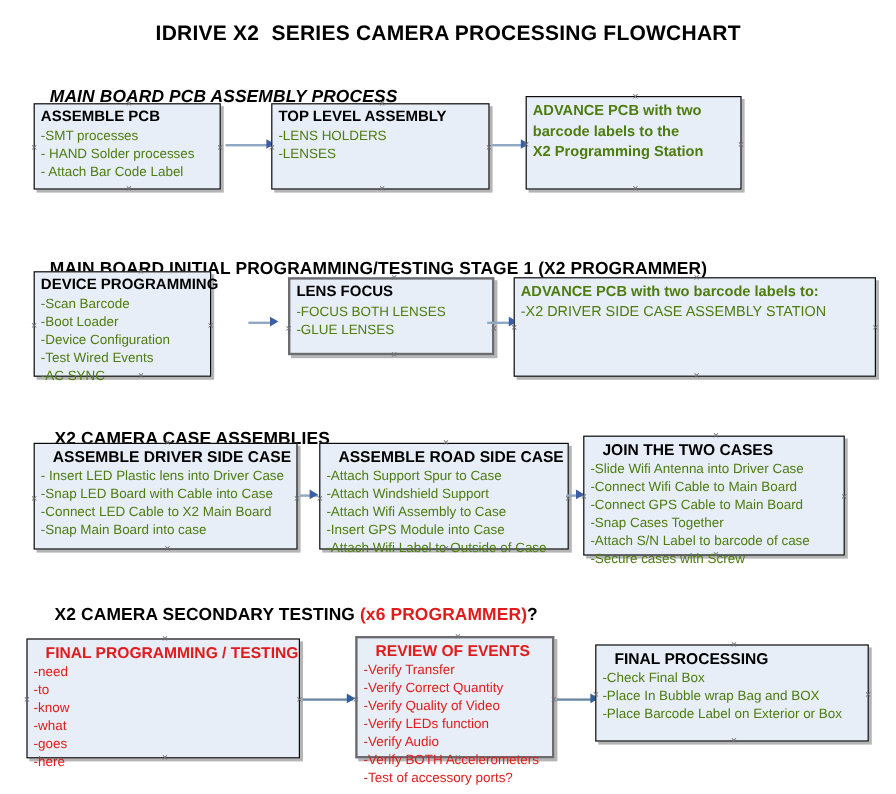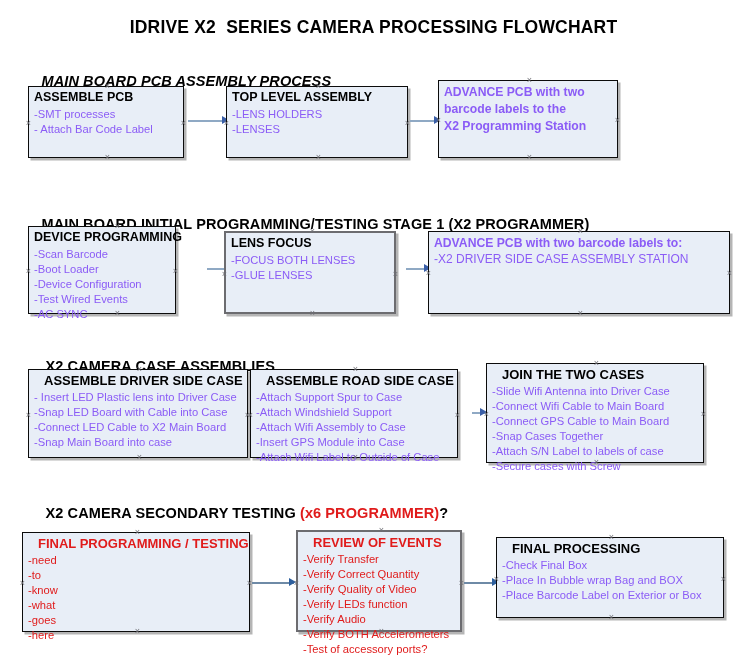--- a/index.html
+++ b/index.html
@@ -30,21 +30,21 @@
   .pbox.shadow{box-shadow:2.5px 2.5px 0 rgba(120,120,120,.55);}
   .pbox.greyborder{border:2px solid #6c6c70;}
   .pbox .inner{
     position:absolute;left:5px;right:4px;top:3px;
   }
   .btitle{
     font-size:12.5px;font-weight:bold;color:#000;white-space:nowrap;
     line-height:15.5px;margin-bottom:1px;
   }
   .bline{
-    font-size:11.2px;color:#8b5cf6;white-space:nowrap;line-height:15px;
+    font-size:11.2px;color:#4d7c0f;white-space:nowrap;line-height:15px;
   }
   .pbox.red .btitle,.pbox.red .bline{color:#e01b1b;}
   .pbox.bigtitle .btitle{font-size:13px;margin-left:10px;}
   .pbox.headline .bline{font-size:12.2px;line-height:17px;font-weight:bold;}
 
   
   .conn{position:absolute;height:2px;background:#8fa9c4;}
   .conn.dark{background:#6e8aa6;}
   .arrowhead{
     position:absolute;width:0;height:0;
@@ -70,20 +70,21 @@
   <div class="doc-title">IDRIVE X2  SERIES CAMERA PROCESSING FLOWCHART</div>
 
   <div class="section-head" style="left:25px;top:57px;font-style:italic;">
     <span>MAIN BOARD PCB ASSEMBLY PROCESS</span>
   </div>
 
   <div class="pbox shadow" style="left:28px;top:86px;width:156px;height:72px;">
     <div class="inner">
       <div class="btitle">ASSEMBLE PCB</div>
       <div class="bline">-SMT processes</div>
+      <div class="bline">- HAND Solder processes</div>
       <div class="bline">- Attach Bar Code Label</div>
     </div>
     <span class="xh" style="left:75px;top:-4px;"></span>
     <span class="xh" style="left:75px;bottom:-4px;"></span>
     <span class="xh" style="left:-4px;top:33px;"></span>
     <span class="xh" style="right:-4px;top:33px;"></span>
   </div>
 
   <div class="conn" style="left:188px;top:120px;width:38px;"></div>
   <div class="arrowhead" style="left:222px;top:116px;"></div>
@@ -130,21 +131,21 @@
     </div>
     <span class="xh" style="left:85px;top:-4px;"></span>
     <span class="xh" style="left:85px;bottom:-4px;"></span>
     <span class="xh" style="left:-4px;top:41px;"></span>
     <span class="xh" style="right:-4px;top:41px;"></span>
   </div>
 
   <div class="conn" style="left:207px;top:268px;width:22px;"></div>
   <div class="arrowhead" style="left:225px;top:264px;"></div>
 
-  <div class="pbox greyborder shadow" style="left:224px;top:231px;width:172px;height:83px;">
+  <div class="pbox greyborder shadow" style="left:240px;top:231px;width:172px;height:65px;">
     <div class="inner">
       <div class="btitle">LENS FOCUS</div>
       <div class="bline">-FOCUS BOTH LENSES</div>
       <div class="bline">-GLUE LENSES</div>
     </div>
     <span class="xh" style="left:83px;top:-5px;"></span>
     <span class="xh" style="left:83px;bottom:-5px;"></span>
     <span class="xh" style="left:-5px;top:38px;"></span>
     <span class="xh" style="right:-5px;top:38px;"></span>
   </div>
@@ -177,21 +178,21 @@
     </div>
     <span class="xh" style="left:107px;top:-4px;"></span>
     <span class="xh" style="left:107px;bottom:-4px;"></span>
     <span class="xh" style="left:-4px;top:42px;"></span>
     <span class="xh" style="right:-4px;top:42px;"></span>
   </div>
 
   <div class="conn" style="left:250px;top:412px;width:15px;"></div>
   <div class="arrowhead" style="left:258px;top:408px;"></div>
 
-  <div class="pbox shadow bigtitle" style="left:250px;top:369px;width:208px;height:89px;">
+  <div class="pbox shadow bigtitle" style="left:266px;top:369px;width:208px;height:89px;">
     <div class="inner">
       <div class="btitle">ASSEMBLE ROAD SIDE CASE</div>
       <div class="bline">-Attach Support Spur to Case</div>
       <div class="bline">-Attach Windshield Support</div>
       <div class="bline">-Attach Wifi Assembly to Case</div>
       <div class="bline">-Insert GPS Module into Case</div>
       <div class="bline">-Attach Wifi Label to Outside of Case</div>
     </div>
     <span class="xh" style="left:101px;top:-4px;"></span>
     <span class="xh" style="left:101px;bottom:-4px;"></span>
@@ -202,21 +203,21 @@
   <div class="conn" style="left:472px;top:412px;width:15px;"></div>
   <div class="arrowhead" style="left:480px;top:408px;"></div>
 
   <div class="pbox shadow bigtitle" style="left:486px;top:363px;width:218px;height:100px;">
     <div class="inner">
       <div class="btitle">JOIN THE TWO CASES</div>
       <div class="bline">-Slide Wifi Antenna into Driver Case</div>
       <div class="bline">-Connect Wifi Cable to Main Board</div>
       <div class="bline">-Connect GPS Cable to Main Board</div>
       <div class="bline">-Snap Cases Together</div>
-      <div class="bline">-Attach S/N Label to labels of case</div>
+      <div class="bline">-Attach S/N Label to barcode of case</div>
       <div class="bline">-Secure cases with Screw</div>
     </div>
     <span class="xh" style="left:106px;top:-4px;"></span>
     <span class="xh" style="left:106px;bottom:-4px;"></span>
     <span class="xh" style="left:-4px;top:47px;"></span>
     <span class="xh" style="right:-4px;top:47px;"></span>
   </div>
 
   <div class="section-head" style="left:29px;top:489px;">
     <span>X2 CAMERA SECONDARY TESTING </span><span class="red">(x6 PROGRAMMER)</span><span>?</span>

